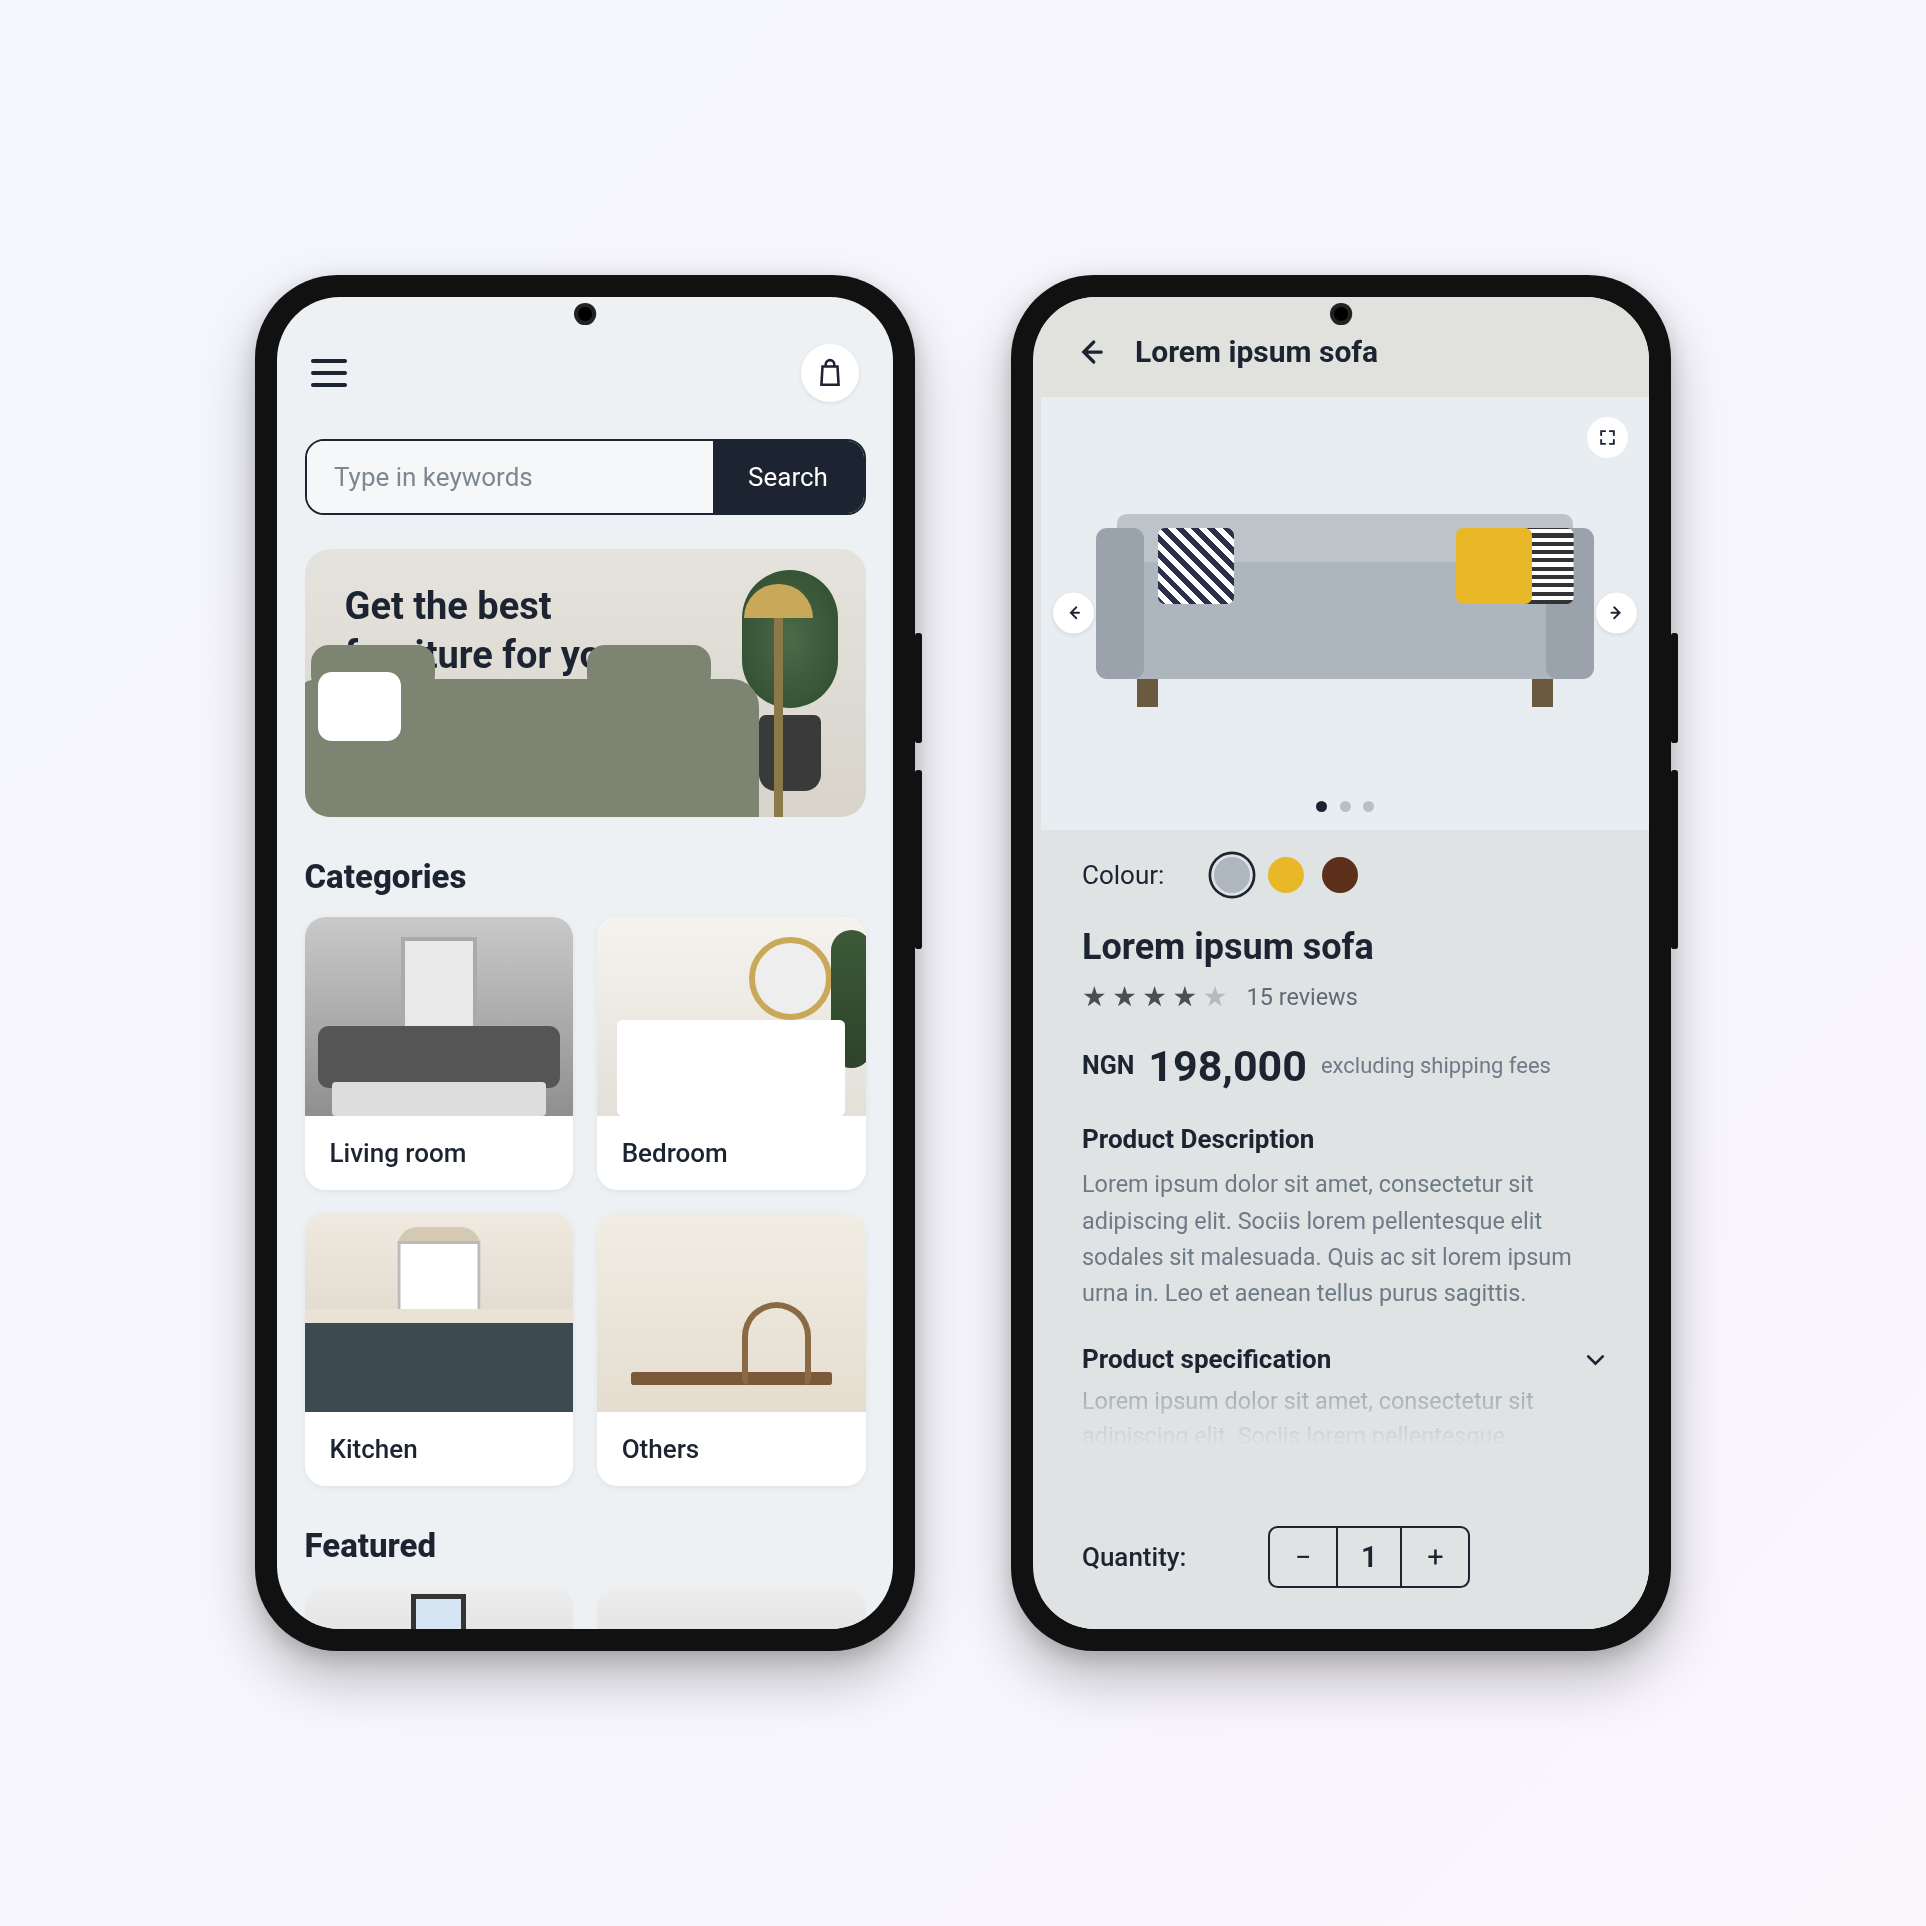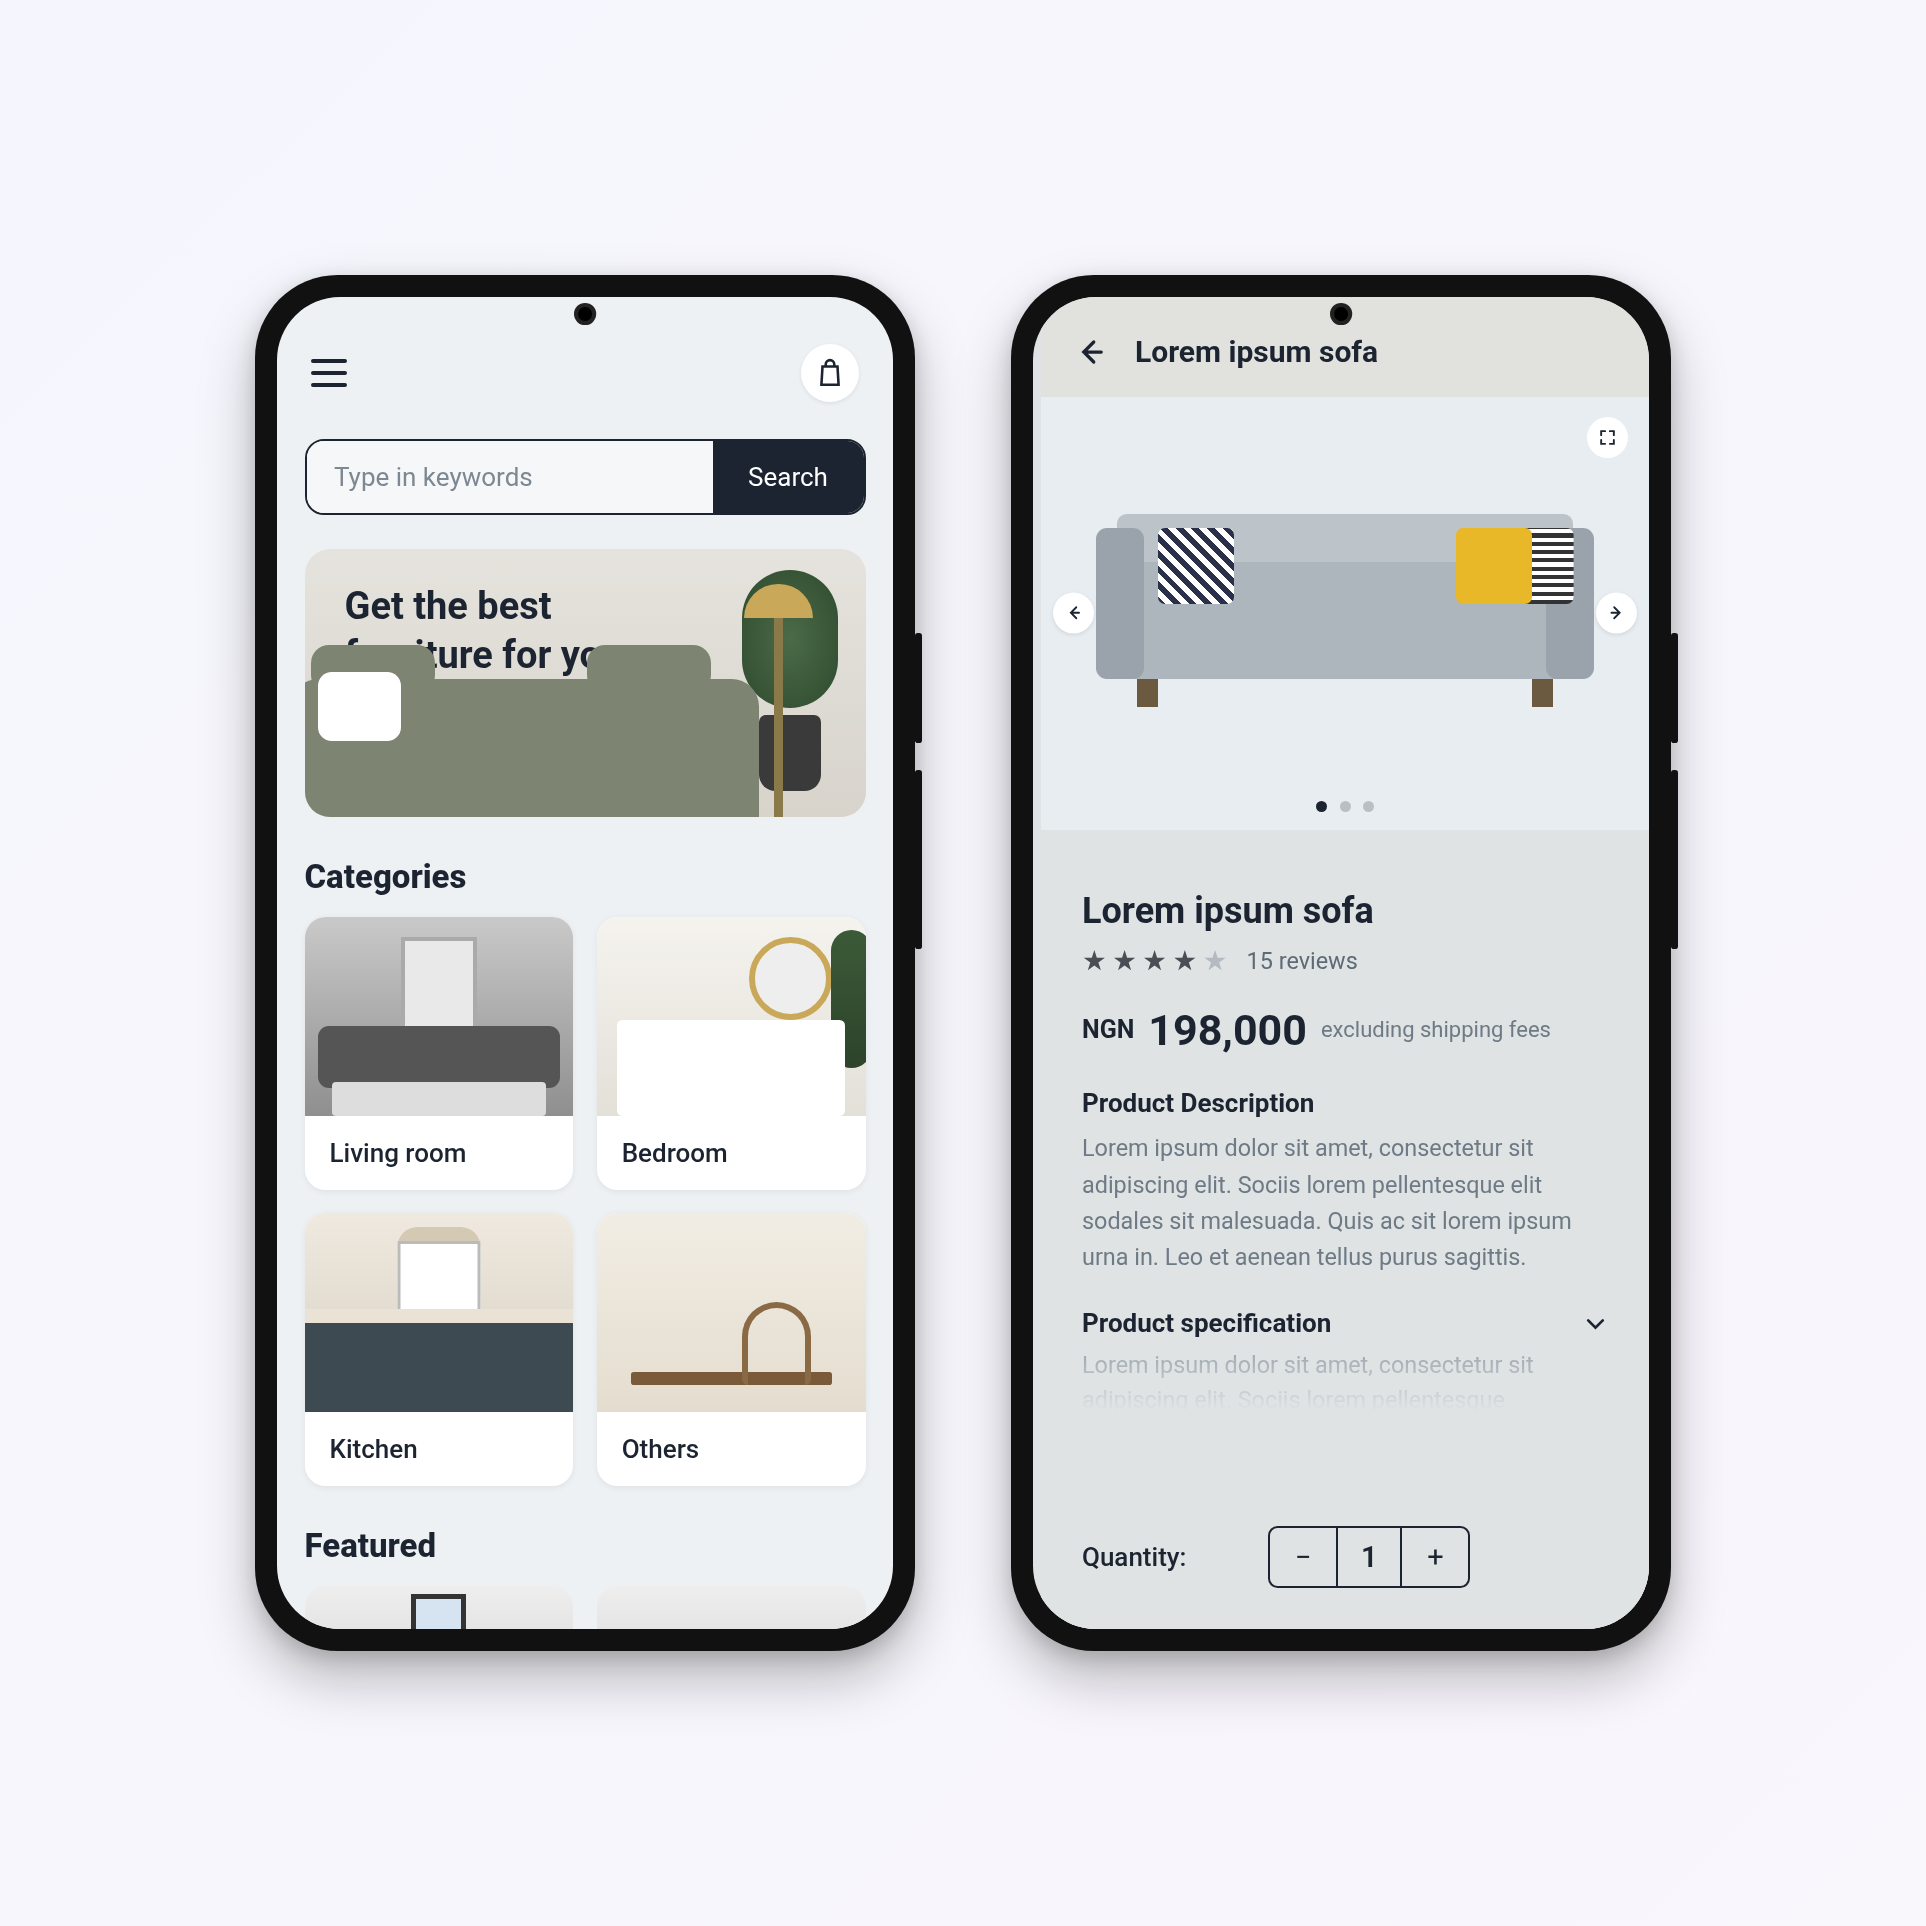--- a/index.html
+++ b/index.html
@@ -230,20 +230,27 @@
           <div class="pillow b"></div>
       </div>
       <div class="dots">
         <div class="dot active"></div>
         <div class="dot"></div>
         <div class="dot"></div>
       </div>
     </div>
 
     <div class="detail">
+      <div class="row">
+        <span class="label">Colour:</span>
+        <span style="width:13.8px"></span>
+        <div class="swatch sel" style="background:#aeb7bf"></div>
+        <div class="swatch" style="background:#e8b828"></div>
+        <div class="swatch" style="background:#5b2f1a"></div>
+      </div>
 
       <div class="prod-title">Lorem ipsum sofa</div>
       <div class="stars">
         <span class="star">★</span>
         <span class="star">★</span>
         <span class="star">★</span>
         <span class="star">★</span>
         <span class="star off">★</span>
         <span class="reviews">15 reviews</span>
       </div>

